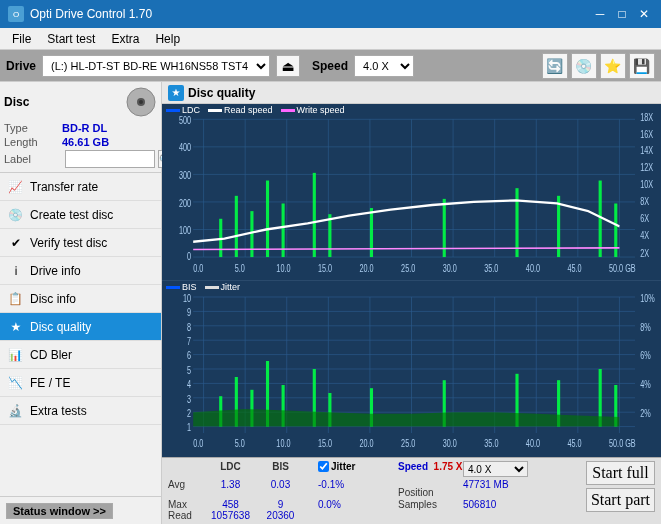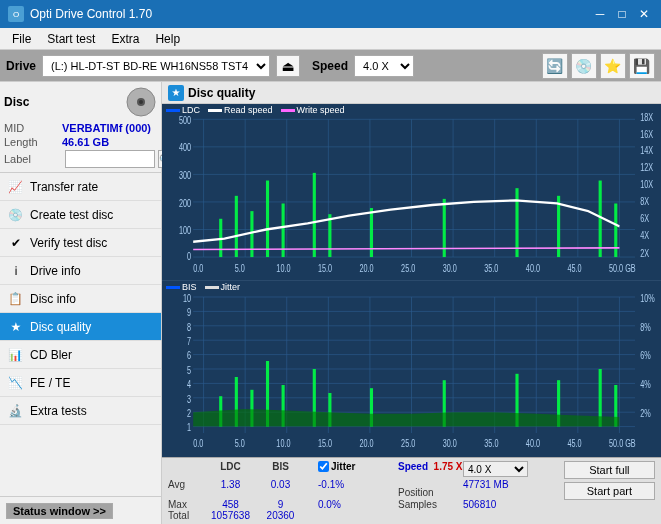--- a/index.html
+++ b/index.html
@@ -54,21 +54,21 @@
     .status-bar { height: 28px; border-top: 1px solid #ccc; display: flex; align-items: center; padding: 0 6px; font-size: 11px; gap: 4px; }
     .status-btn { border: 1px solid #aaa; background: #a3a3a3; padding: 1px 6px; cursor: pointer; font-size: 11px; font-weight: bold; }
 
     
     .content { flex: 1; display: flex; flex-direction: column; background: #1a3a5c; overflow: hidden; }
 
     
     .dq-header { background: #e8e8e8; height: 22px; display: flex; align-items: center; padding: 0 6px; gap: 4px; border-bottom: 1px solid #ccc; }
     .dq-icon { width: 16px; height: 16px; background: #1a8cd8; border-radius: 2px; display: flex; align-items: center; justify-content: center; font-size: 10px; color: white; }
     .dq-title { font-size: 12px; font-weight: bold; }
-    .action-btn { background: #f0f0f0; border: 1px solid #aaa; padding: 2px 22px; cursor: pointer; font-size: 11px; white-space: nowrap; }
+    .action-btn { background: #f0f0f0; border: 1px solid #aaa; padding: 2px 4px; cursor: pointer; font-size: 16px; white-space: nowrap; font-family: Liberation Serif, serif; }
   </style>
 </head>
 <body>
 
 <div class="titlebar">
   <div class="titlebar-left">
     <div class="titlebar-icon">O</div>
     <span>Opti Drive Control 1.70</span>
   </div>
   <div class="titlebar-controls">
@@ -114,22 +114,22 @@
         <span class="disc-title">Disc</span>
         <div class="disc-icon">
           <svg width="32" height="32" viewBox="0 0 32 32">
             <circle cx="16" cy="16" r="14" fill="#b0b0b0" stroke="#888" stroke-width="1"></circle>
             <circle cx="16" cy="16" r="4" fill="#555"></circle>
             <circle cx="16" cy="16" r="2" fill="#333"></circle>
           </svg>
         </div>
       </div>
       <div class="disc-row">
-        <span class="disc-key">MID</span>
-        <span class="disc-val">VERBATIMf (000)</span>
+        <span class="disc-key">Type</span>
+        <span class="disc-val">BD-R DL</span>
       </div>
       <div class="disc-row">
         <span class="disc-key">Length</span>
         <span class="disc-val">46.61 GB</span>
       </div>
       <div class="label-row">
         <span class="disc-key">Label</span>
         <input type="text" class="label-input" value="" style="">
         <button style="width:18px;height:18px;border:1px solid #aaa;background:#f5f5f5;cursor:pointer;font-size:10px;padding:0;">🔍</button>
       </div>
@@ -398,21 +398,21 @@
         <div style="display:grid; grid-template-columns:35px 55px 45px 15px 80px 65px 65px; font-size:10px; margin-bottom:0;">
           <span style="color:#333;">Max</span>
           <span style="text-align:center;color:#0000cc;">458</span>
           <span style="text-align:center;color:#0000cc;">9</span>
           <span></span>
           <span style="color:#0000cc;">0.0%</span>
           <span style="color:#333;">Samples</span>
           <span style="color:#0000cc;">506810</span>
         </div>
         <div style="display:grid; grid-template-columns:35px 55px 45px 15px 80px 65px 65px; font-size:10px;">
-          <span style="color:#333;">Total</span>
+          <span style="color:#333;">Read</span>
           <span style="text-align:center;color:#0000cc;">1057638</span>
           <span style="text-align:center;color:#0000cc;">20360</span>
           <span></span>
           <span></span>
           <span></span>
           <span></span>
         </div>
       </div>
 
       <div style="display:flex;flex-direction:column;gap:3px;justify-content:center;">

